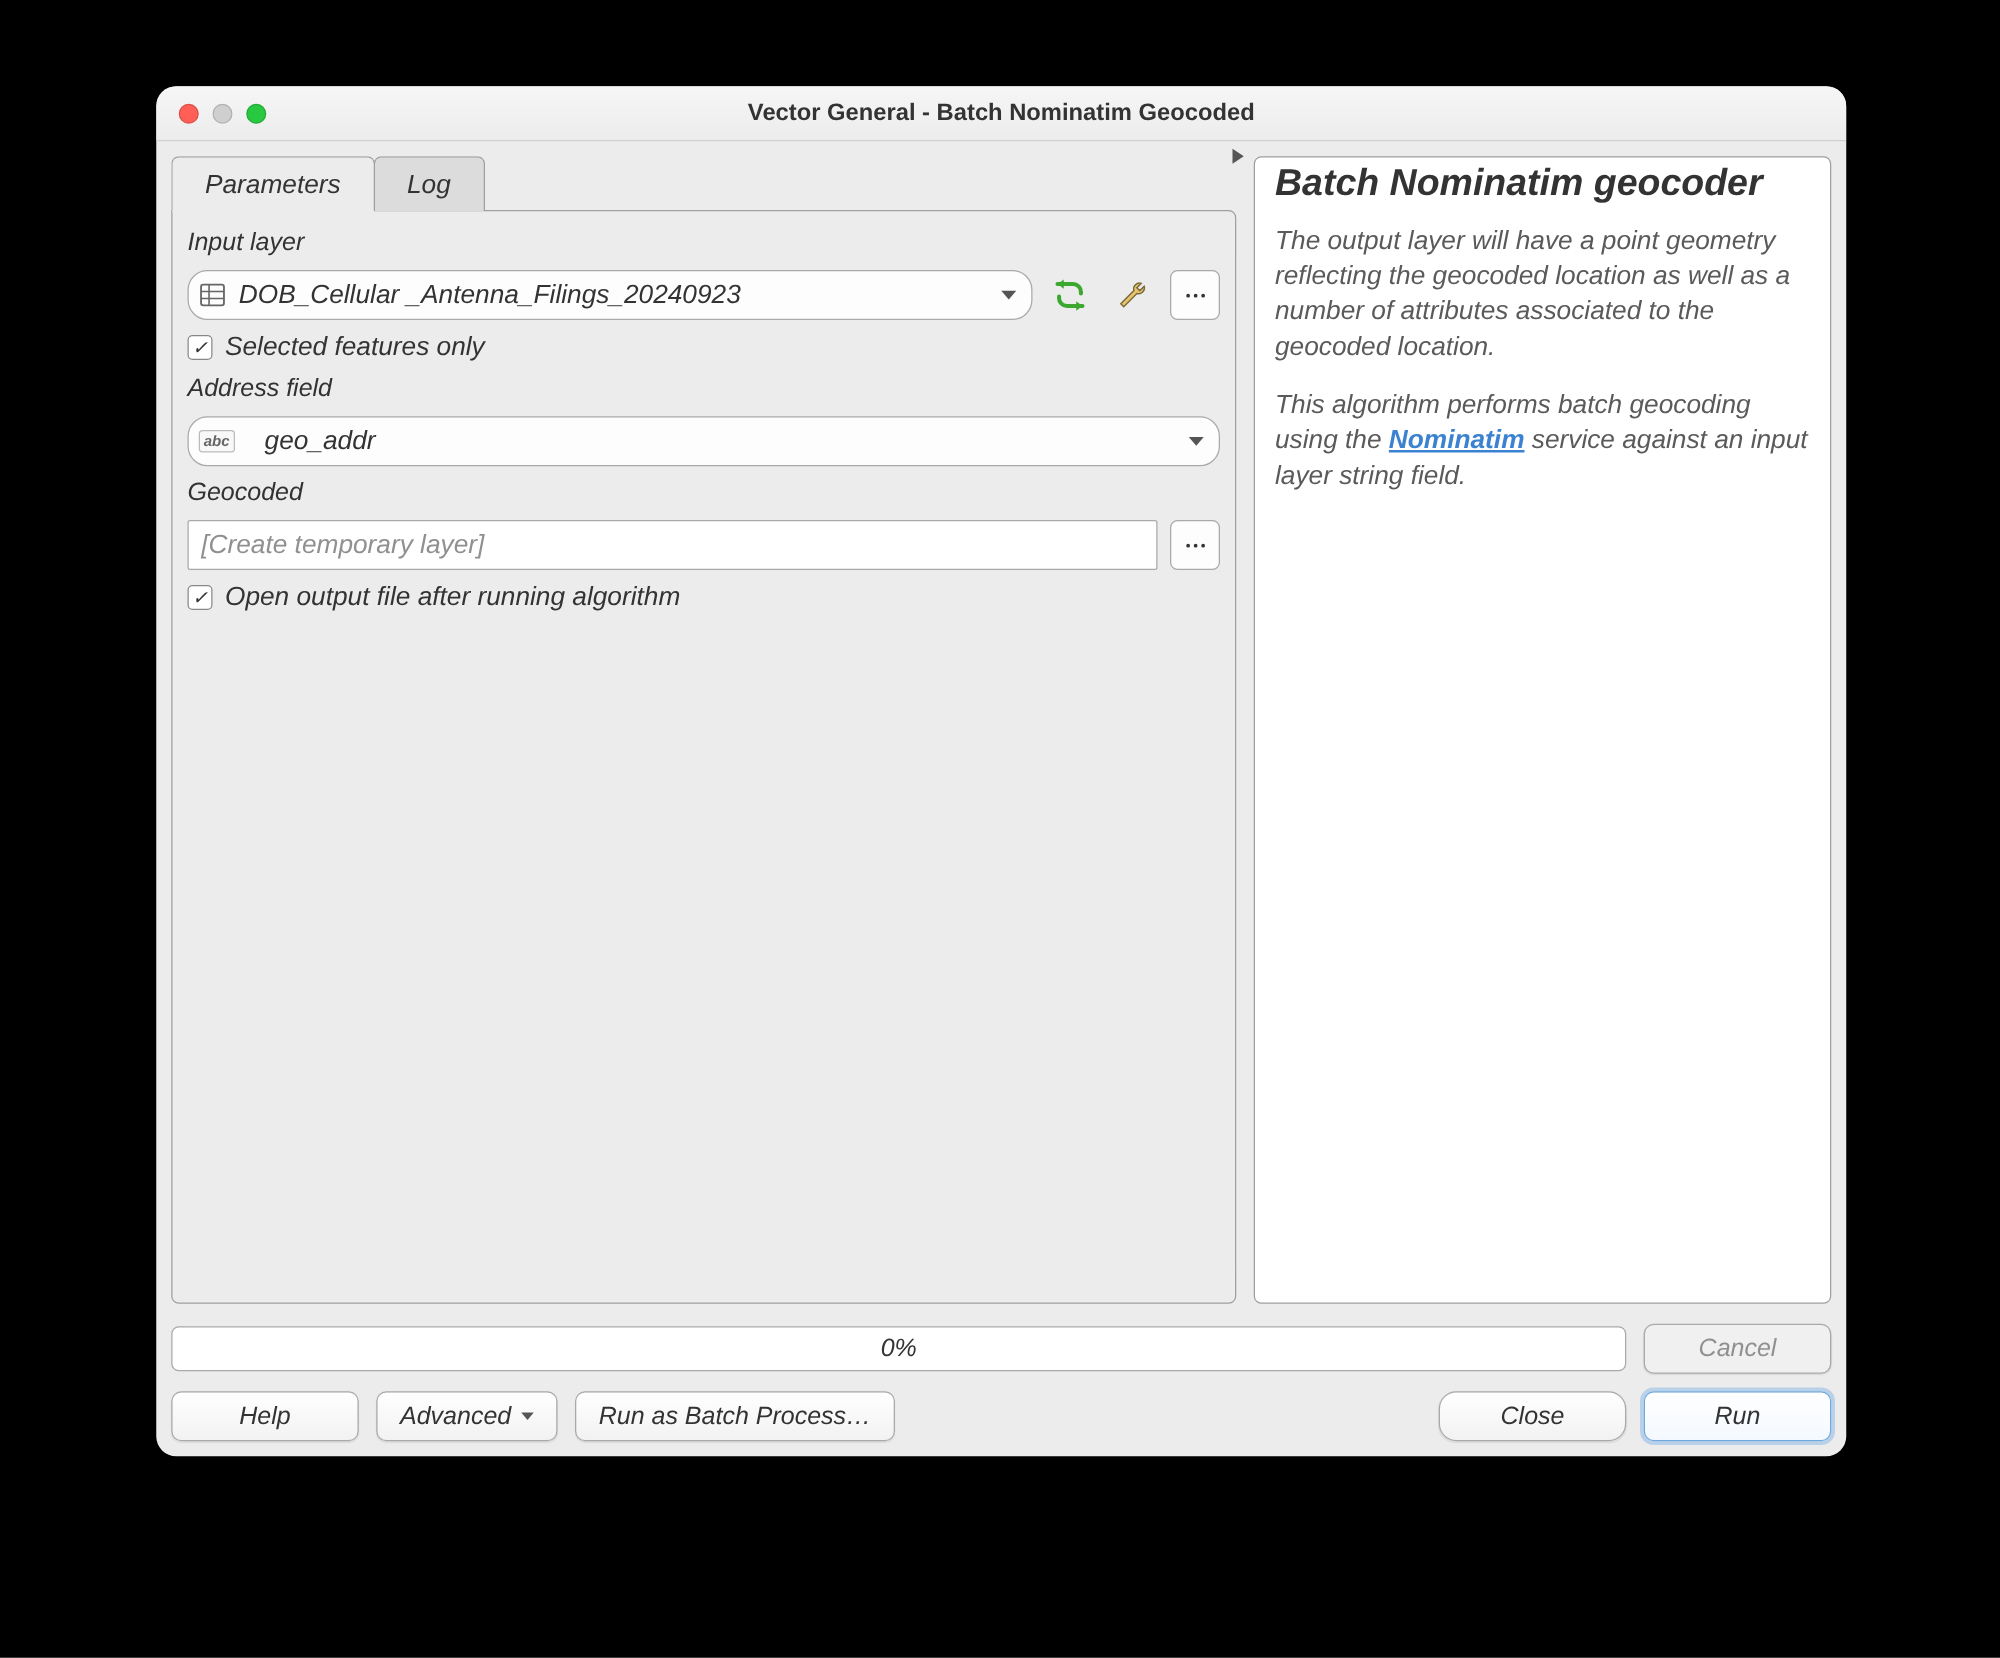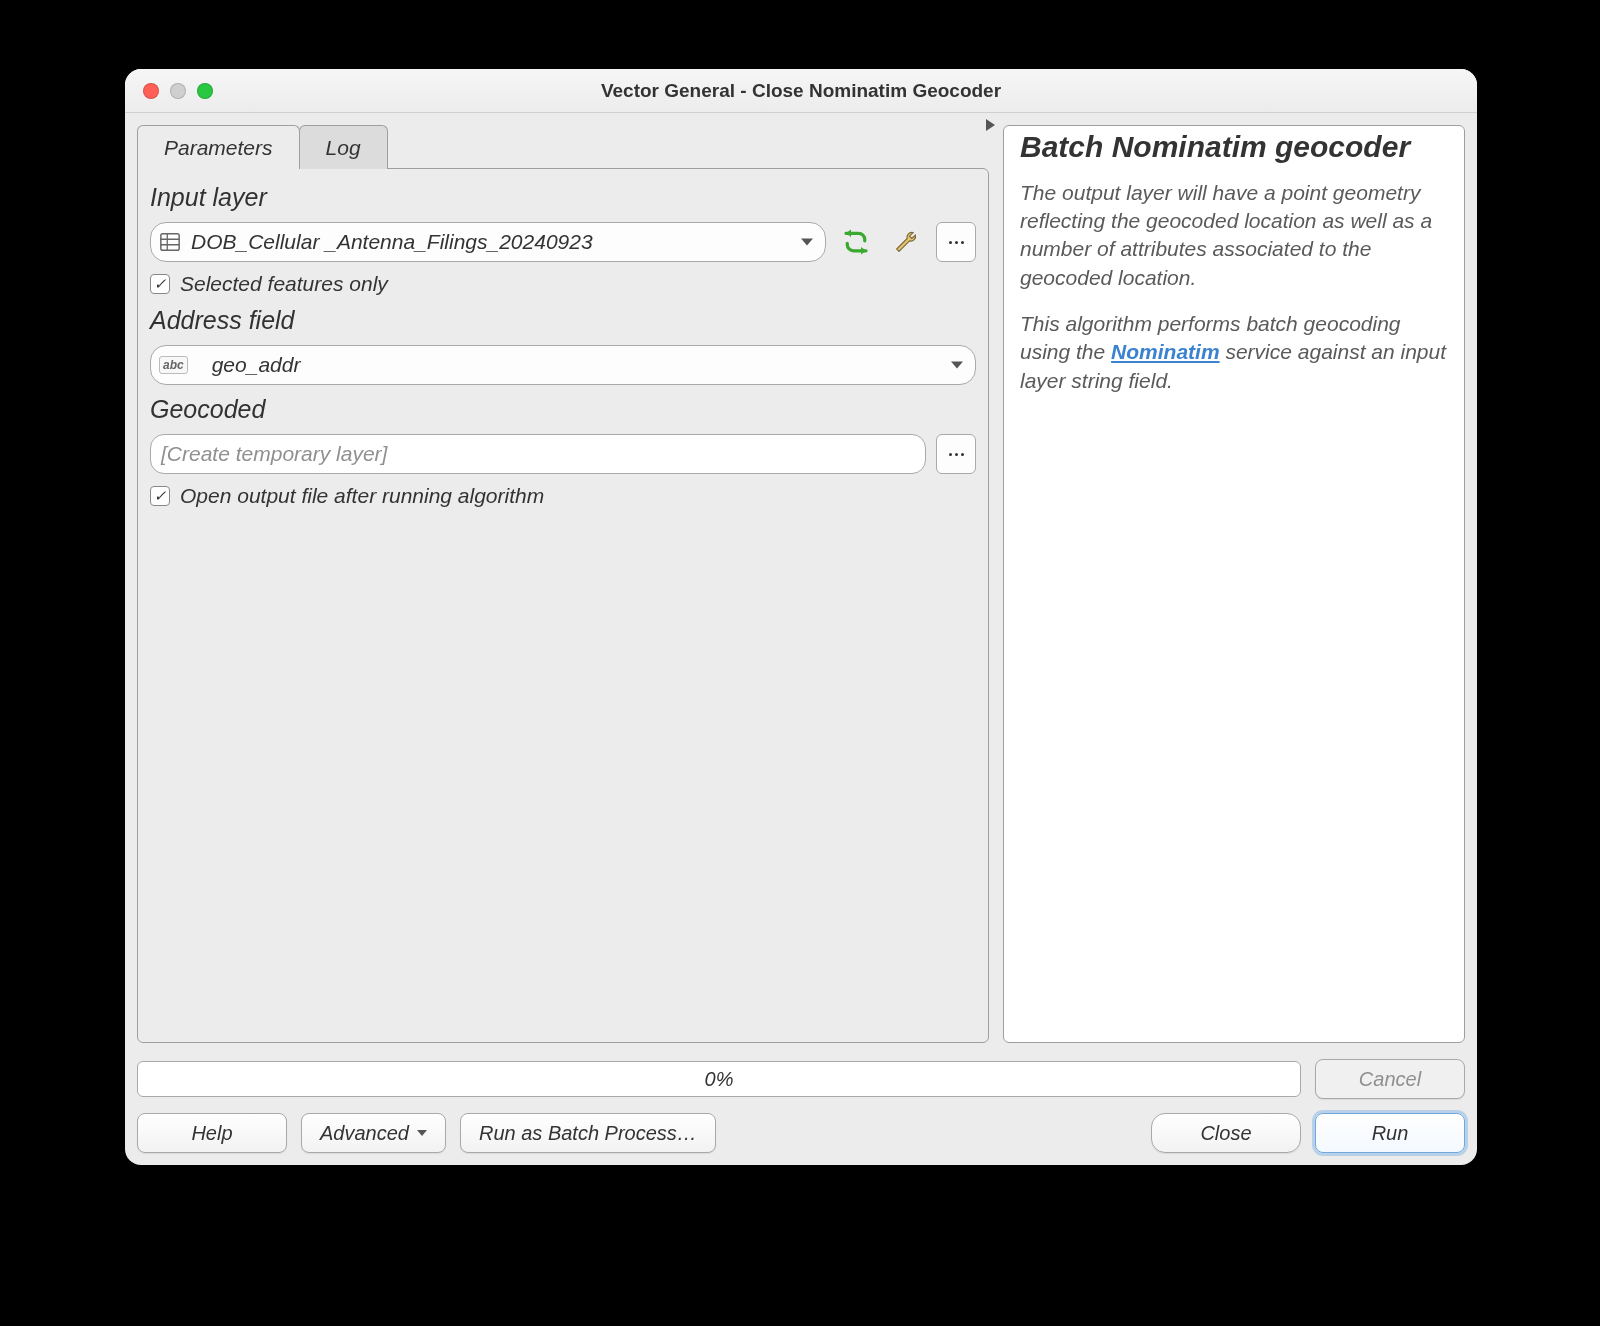--- a/index.html
+++ b/index.html
@@ -106,21 +106,21 @@
   }
   .collapse-handle {
     position: absolute;
     right: -6px; top: -6px;
     width: 0; height: 0;
     border-left: 9px solid #555;
     border-top: 6px solid transparent;
     border-bottom: 6px solid transparent;
   }
   .label {
-    font-size: 25px;
+    font-size: 20px;
     color: #323232;
   }
   .row { display:flex; align-items:center; gap:10px;}
   .combo {
     flex: 1;
     height: 40px;
     background: #fdfdfd;
     border: 1px solid #a9a9a9;
     border-radius: 16px;
     display: flex;
@@ -167,21 +167,21 @@
   .checkbox-row {
     display:flex;align-items:center;gap:10px;font-size:21px;color:#333;
   }
   .checkmark {
     width:20px;height:20px;border:1px solid #888;border-radius:4px;
     background:#fff;display:inline-flex;align-items:center;justify-content:center;
     font-size:15px;color:#333;
   }
   .textinput {
     flex:1;height:40px;
-    border:1px solid #a9a9a9;border-radius:14px;background:#fff;
+    border:1px solid #a9a9a9;border-radius:2px;background:#fff;
     font-size:21px;color:#909090;padding:0 10px;
     display:flex;align-items:center;
   }
   .side-panel {
     width: 462px;
     border:1px solid #9f9f9f;
     border-radius:6px;
     background:#ffffff;
     padding: 4px 16px;
     font-size: 21px;
@@ -233,21 +233,21 @@
 <body>
 
 <div class="window">
 
   <div class="titlebar">
     <div class="traffic">
       <div class="dot red"></div>
       <div class="dot gray"></div>
       <div class="dot green"></div>
     </div>
-    <div class="title">Vector General - Close Nominatim Geocoder</div>
+    <div class="title">Vector General - Batch Nominatim Geocoded</div>
   </div>
 
   <div class="body">
     <div class="main-row">
 
       <div class="left-col">
         <div class="collapse-handle"></div>
         <div class="tabbar">
           <div class="tab active">
             <span>Parameters</span>

